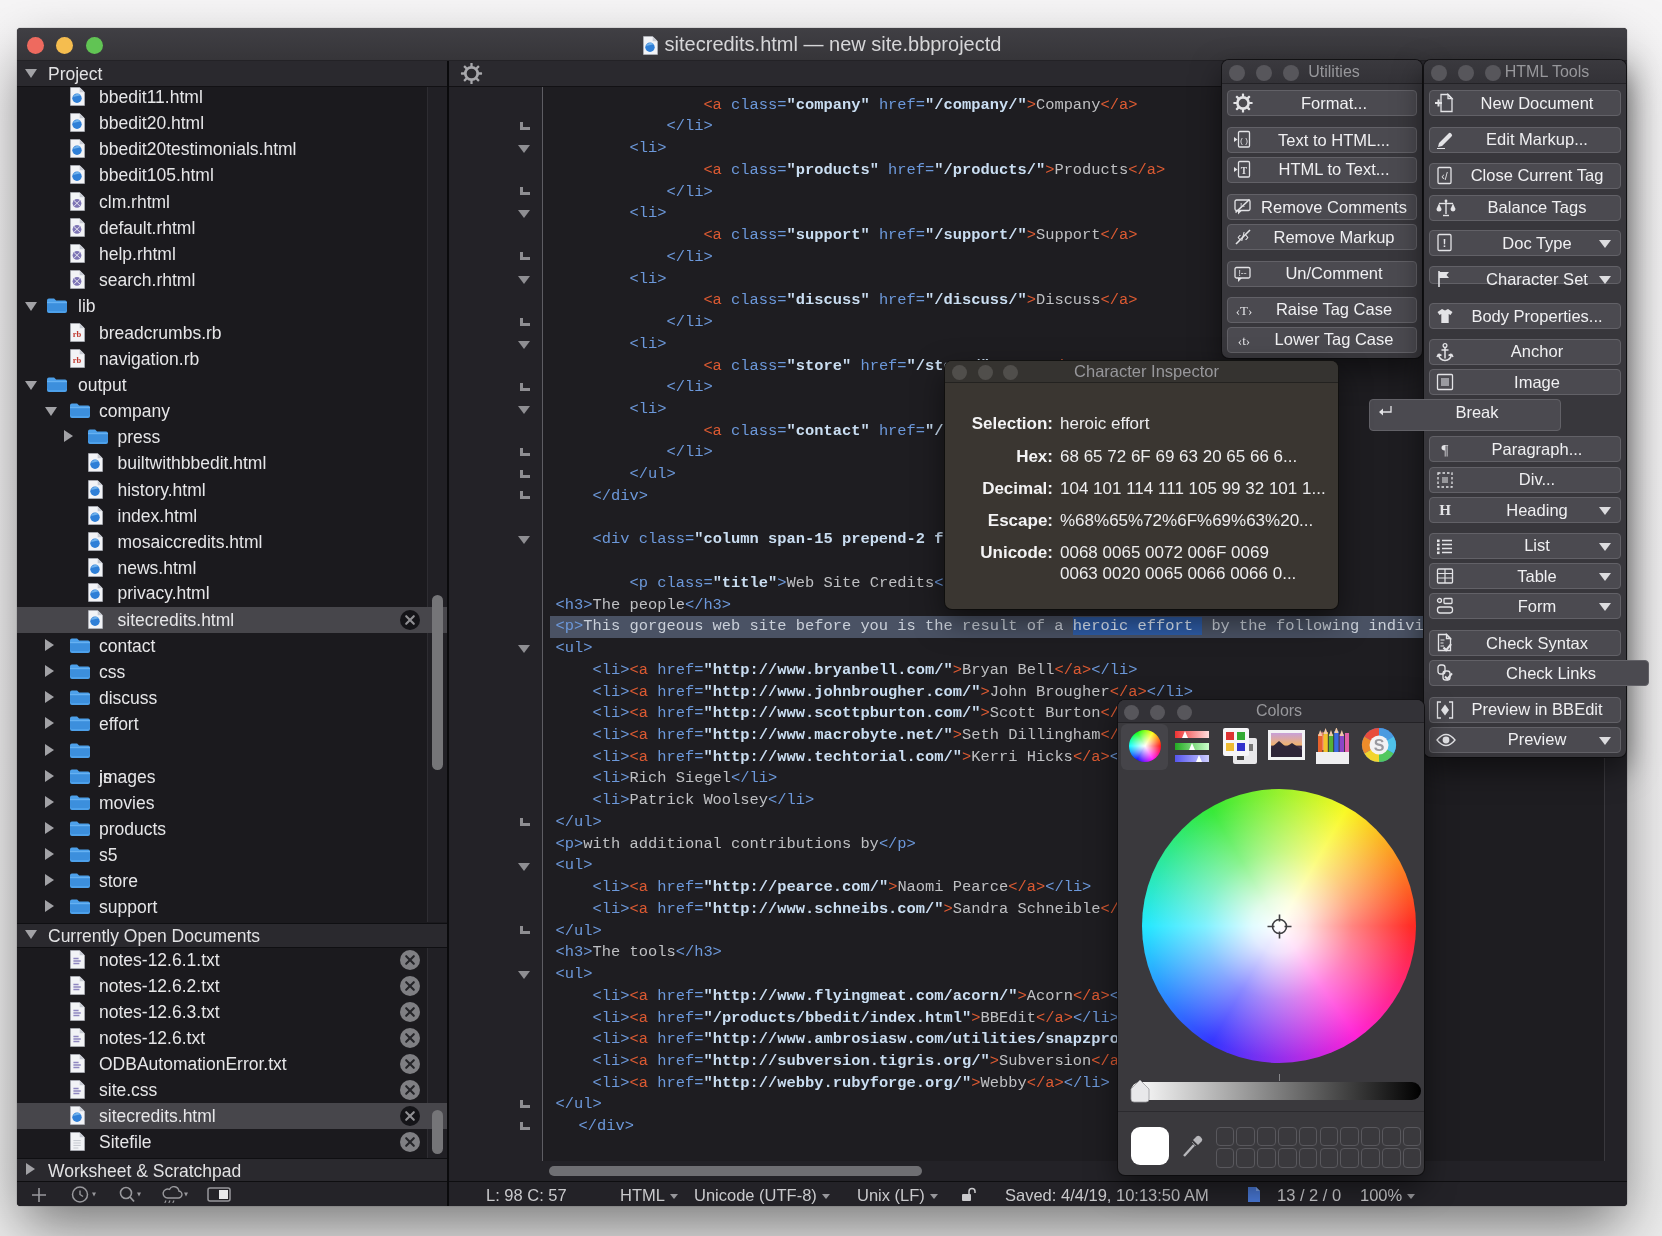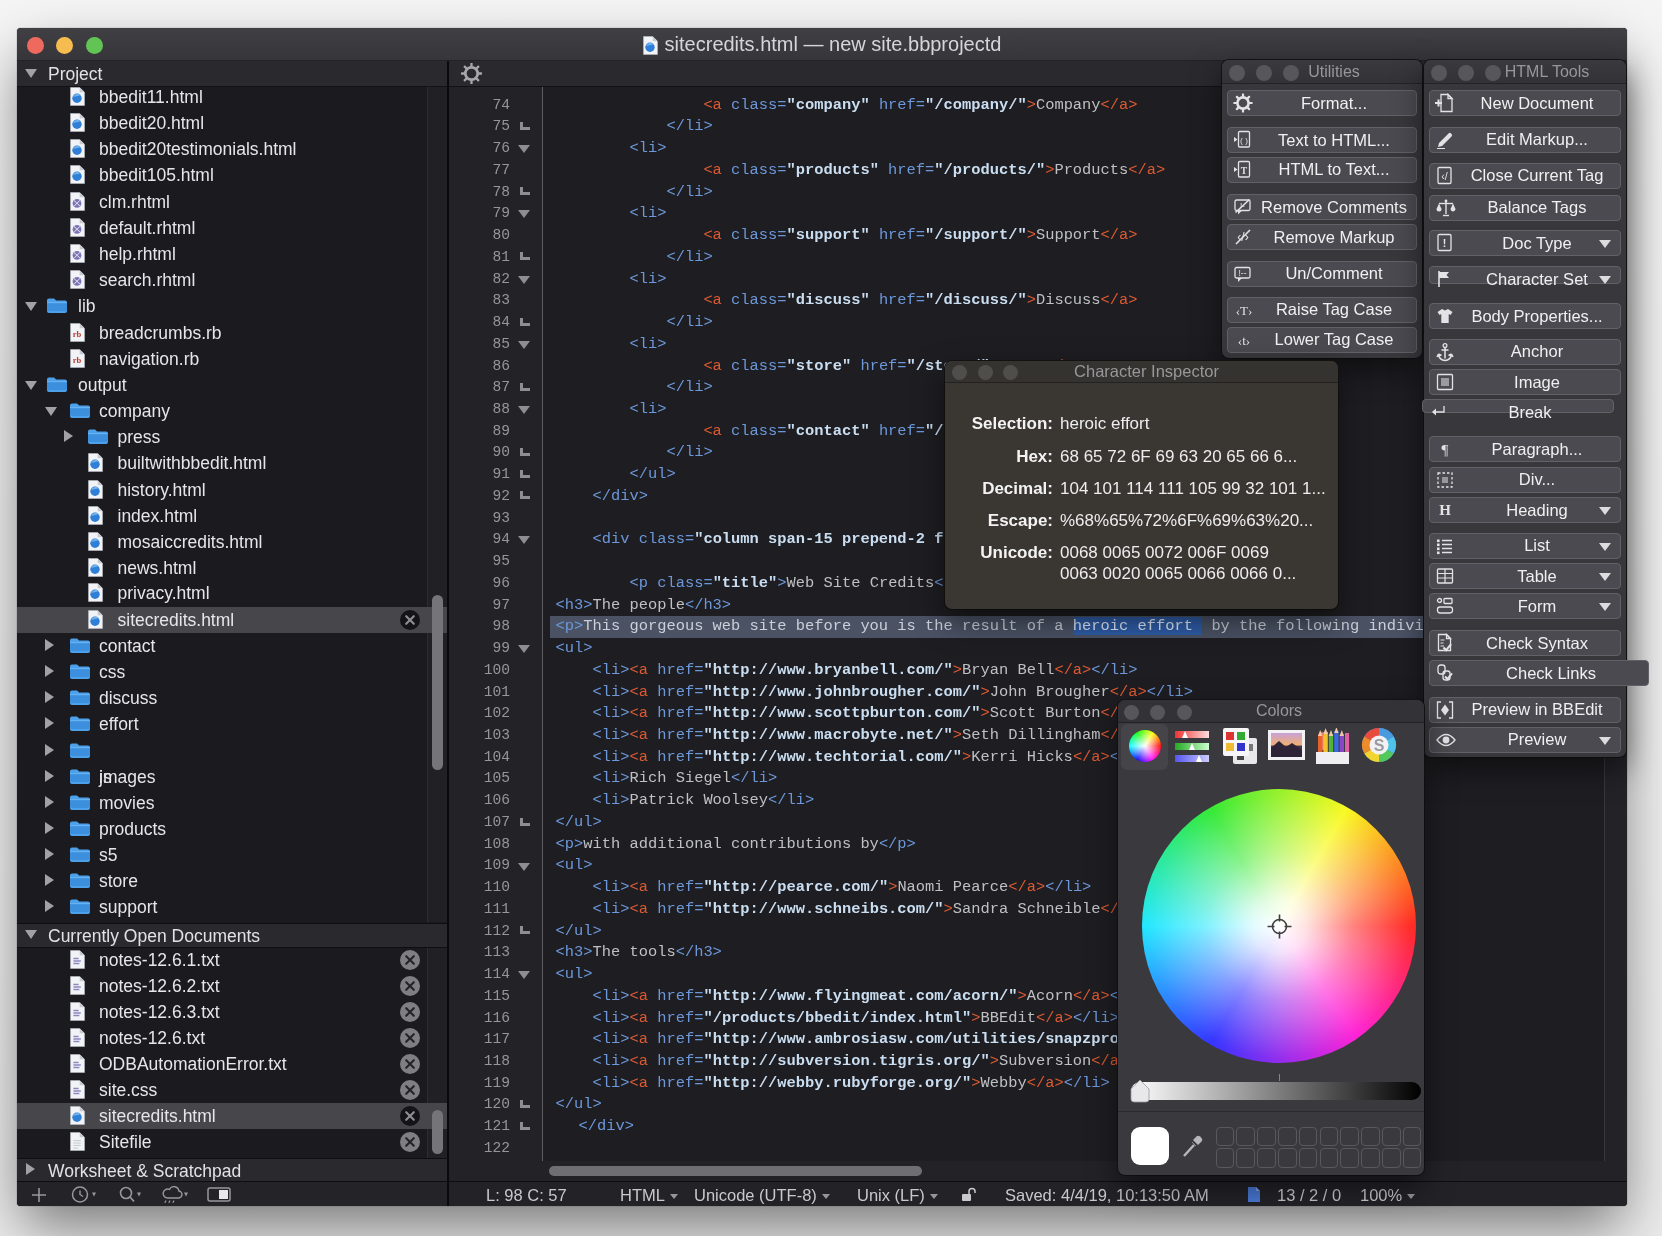--- a/index.html
+++ b/index.html
@@ -129,69 +129,20 @@
 <span class="t">&lt;ul&gt;</span>
     <span class="t">&lt;li&gt;</span><span class="a">&lt;a </span><span class="t">href=</span><span class="v">"http://www.flyingmeat.com/acorn/"</span><span class="a">&gt;</span><span class="p">Acorn</span><span class="a">&lt;/a&gt;</span><span class="t">&lt;/li&gt;</span>
     <span class="t">&lt;li&gt;</span><span class="a">&lt;a </span><span class="t">href=</span><span class="v">"/products/bbedit/index.html"</span><span class="a">&gt;</span><span class="p">BBEdit</span><span class="a">&lt;/a&gt;</span><span class="t">&lt;/li&gt;</span>
     <span class="t">&lt;li&gt;</span><span class="a">&lt;a </span><span class="t">href=</span><span class="v">"http://www.ambrosiasw.com/utilities/snapzprox/"</span><span class="a">&gt;</span><span class="p">Snapz Pro X</span><span class="a">&lt;/a&gt;</span><span class="t">&lt;/li&gt;</span>
     <span class="t">&lt;li&gt;</span><span class="a">&lt;a </span><span class="t">href=</span><span class="v">"http://subversion.tigris.org/"</span><span class="a">&gt;</span><span class="p">Subversion</span><span class="a">&lt;/a&gt;</span><span class="t">&lt;/li&gt;</span>
     <span class="t">&lt;li&gt;</span><span class="a">&lt;a </span><span class="t">href=</span><span class="v">"http://webby.rubyforge.org/"</span><span class="a">&gt;</span><span class="p">Webby</span><span class="a">&lt;/a&gt;</span><span class="t">&lt;/li&gt;</span>
 <span class="t">&lt;/ul&gt;</span>
 <span style="margin-left:23px"><span class="t">&lt;/div&gt;</span></span>
 </pre>
     <div class="gutter"></div>
-    <pre class="gutnum">74
-75
-76
-77
-78
-79
-80
-81
-82
-83
-84
-85
-86
-87
-88
-89
-90
-91
-92
-93
-94
-95
-96
-97
-98
-99
-100
-101
-102
-103
-104
-105
-106
-107
-108
-109
-110
-111
-112
-113
-114
-115
-116
-117
-118
-119
-120
-121
-122</pre>
     <div class="fm" style="top:34.8px"></div>
 <div class="fm" style="top:100.0px"></div>
 <div class="fm" style="top:165.2px"></div>
 <div class="fm" style="top:230.5px"></div>
 <div class="fm" style="top:295.7px"></div>
 <div class="fm" style="top:360.9px"></div>
 <div class="fm" style="top:382.6px"></div>
 <div class="fm" style="top:404.4px"></div>
 <div class="fm" style="top:730.5px"></div>
 <div class="fm" style="top:839.2px"></div>
@@ -737,21 +688,21 @@
         </svg></span>
       <span class="plabel">Anchor</span>
     </div>
 <div class="pbtn" style="left:1429px;top:369px;width:192px;height:26px">
       <span class="picon"><svg width="20" height="20" viewBox="0 0 20 20">
           <rect x="2.5" y="2.5" width="15" height="15" rx="1" stroke="#e3e3e6" fill="none" stroke-width="1.3"></rect>
           <rect x="6" y="6" width="8" height="8" fill="#9a9aa0"></rect>
         </svg></span>
       <span class="plabel">Image</span>
     </div>
-<div class="pbtn" style="left:1422px;top:399.4px;width:192px;height:14px">
+<div class="pbtn" style="left:1369px;top:399.4px;width:192px;height:32px">
       <span class="picon"><svg width="20" height="20" viewBox="0 0 20 20">
           <path d="M16 4 v6 h-11" stroke="#e3e3e6" fill="none" stroke-width="1.3"></path>
           <path d="M8 6.5 L4 10 l4 3.5 z" fill="#e3e3e6"></path>
         </svg></span>
       <span class="plabel">Break</span>
     </div>
 <div class="pbtn" style="left:1429px;top:436.1px;width:192px;height:26px">
       <span class="picon"><svg width="20" height="20" viewBox="0 0 20 20">
           <text x="10" y="15.5" font-size="15" fill="#e3e3e6" text-anchor="middle" font-family="Liberation Serif">¶</text>
         </svg></span>

